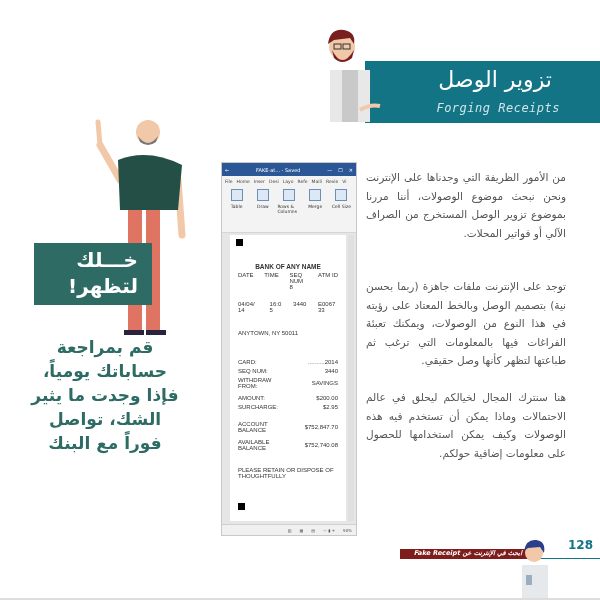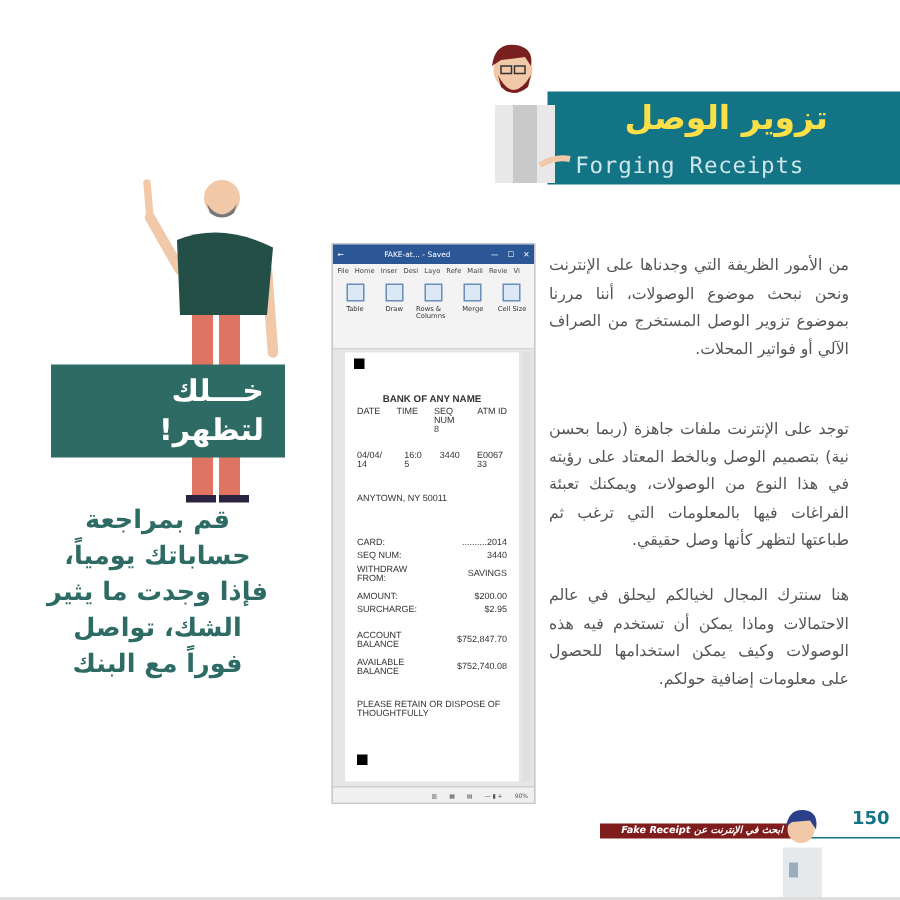--- a/index.html
+++ b/index.html
@@ -1,27 +1,27 @@
 <!DOCTYPE html>
 <html><head>
 <meta charset="utf-8">
 <style>
   html,body{margin:0;padding:0;}
   body{width:600px;height:600px;background:#ffffff;position:relative;overflow:hidden;font-family:"DejaVu Sans",sans-serif;}
   .abs{position:absolute;}
   
   .title-banner{left:365px;top:61px;width:235px;height:62px;background:#137486;}
-  .title-ar{right:48px;top:6px;color:#fde047;font-weight:bold;font-size:22px;direction:rtl;font-family:"DejaVu Sans",sans-serif;margin-left:25px;}
-  .title-en{right:64px;top:40px;color:#cfe6ea;font-size:15px;font-family:"DejaVu Sans Mono",monospace;letter-spacing:0.5px;}
+  .title-ar{right:48px;top:6px;color:#ffffff;font-weight:normal;font-size:22px;direction:rtl;font-family:"DejaVu Sans",sans-serif;margin-left:25px;}
+  .title-en{right:40px;top:40px;color:#cfe6ea;font-size:12px;font-style:italic;font-family:"DejaVu Sans Mono",monospace;letter-spacing:0.5px;}
   
   .peek-man{left:312px;top:22px;width:70px;height:100px;}
   
   .left-man{left:90px;top:110px;width:100px;height:230px;}
   
-  .callout-box{left:34px;top:243px;width:156px;height:62px;background:#2d6b64;}
+  .callout-box{left:34px;top:243px;width:118px;height:62px;background:#2d6b64;}
   .callout-text{right:14px;top:4px;color:#fff;font-weight:bold;font-size:20px;line-height:26px;direction:rtl;text-align:right;}
   
   .advice{left:30px;top:335px;width:150px;color:#2d6b64;font-weight:bold;font-size:17px;line-height:24px;direction:rtl;text-align:center;}
   
   .word-win{left:221px;top:162px;width:136px;height:374px;background:#e6e6e6;border:1px solid #c8c8c8;box-sizing:border-box;}
   .ww-title{height:13px;background:#2b5797;color:#fff;font-size:5px;display:flex;align-items:center;justify-content:space-between;padding:0 3px;}
   .ww-menu{height:10px;background:#f3f3f3;font-size:4.5px;color:#444;display:flex;gap:4px;align-items:center;padding:0 3px;white-space:nowrap;overflow:hidden;}
   .ww-ribbon{height:43px;background:#f3f3f3;border-bottom:1px solid #d6d6d6;display:flex;gap:3px;padding:3px 3px 0;font-size:4.5px;color:#333;}
   .rb{display:flex;flex-direction:column;align-items:center;width:24px;}
   .rb-ico{width:10px;height:10px;border:1px solid #6c8fb8;background:#dce8f5;margin-bottom:3px;}
@@ -191,20 +191,20 @@
 </div>
 
 <div class="abs para p1">من الأمور الظريفة التي وجدناها على الإنترنت ونحن نبحث موضوع الوصولات، أننا مررنا بموضوع تزوير الوصل المستخرج من الصراف الآلي أو فواتير المحلات.</div>
 <div class="abs para p2">توجد على الإنترنت ملفات جاهزة (ربما بحسن نية) بتصميم الوصل وبالخط المعتاد على رؤيته في هذا النوع من الوصولات، ويمكنك تعبئة الفراغات فيها بالمعلومات التي ترغب ثم طباعتها لتظهر كأنها وصل حقيقي.</div>
 <div class="abs para p3">هنا سنترك المجال لخيالكم ليحلق في عالم الاحتمالات وماذا يمكن أن تستخدم فيه هذه الوصولات وكيف يمكن استخدامها للحصول على معلومات إضافية حولكم.</div>
 
 <div class="abs footer-bar">
   <div class="abs footer-text">ابحث في الإنترنت عن Fake Receipt</div>
 </div>
 <div class="abs footer-line"></div>
-<div class="abs page-num">150</div>
+<div class="abs page-num">128</div>
 <svg class="abs boy" viewBox="0 0 45 65">
   <rect x="10" y="30" width="26" height="35" fill="#e5e9ec"></rect>
   <circle cx="22" cy="18" r="9" fill="#f1c8a8"></circle>
   <path d="M12 16 Q14 4 24 5 Q34 6 32 18 L28 12 L16 13 Z" fill="#2b3f8a"></path>
   <rect x="14" y="40" width="6" height="10" fill="#9aaec0"></rect>
 </svg>
 <div class="abs bottom-rule"></div>
 
 </body></html>

